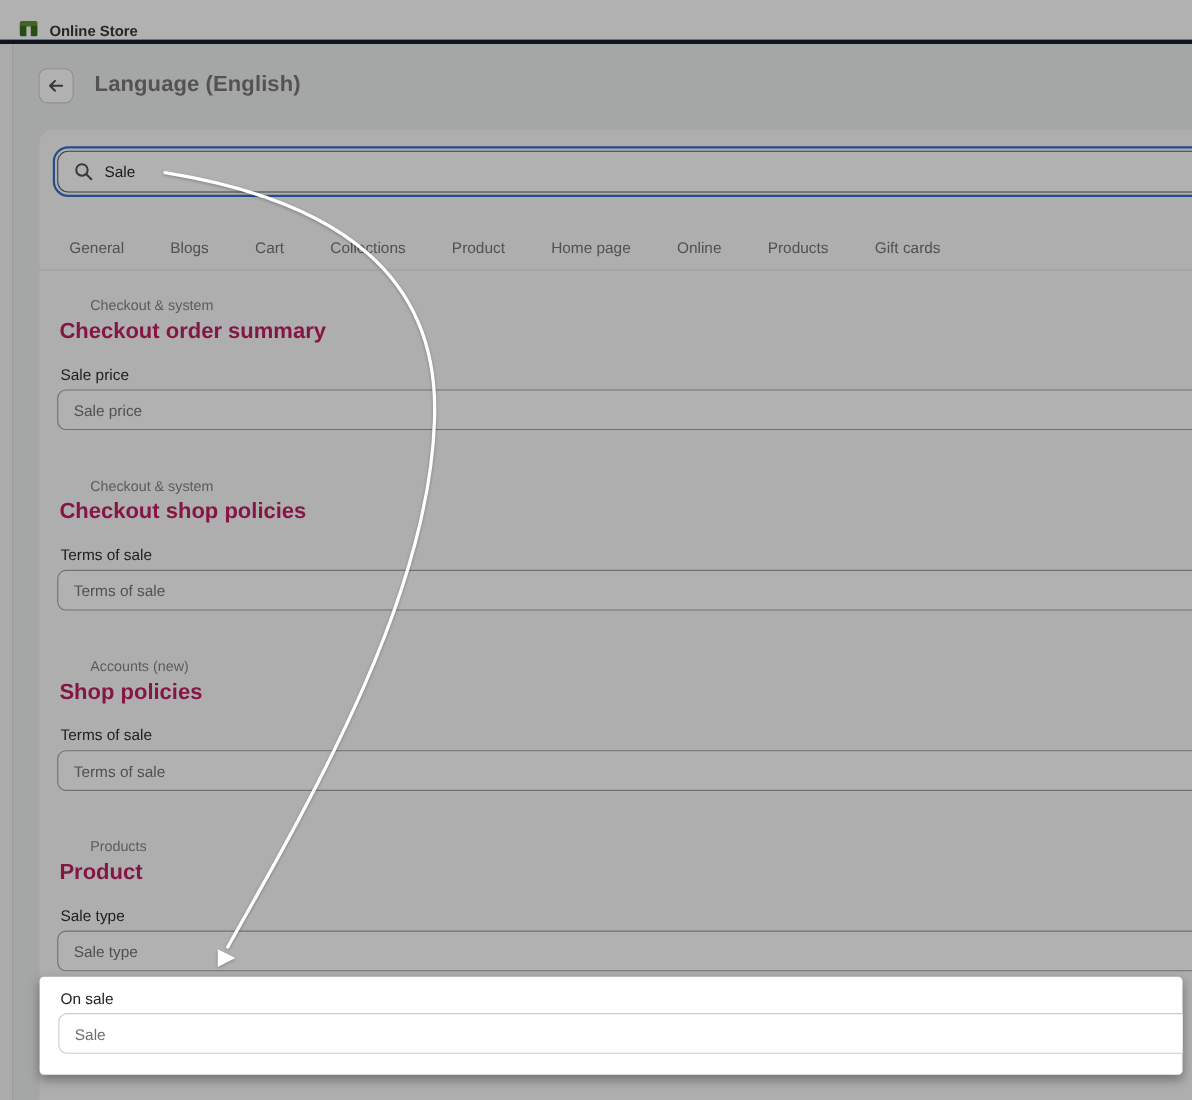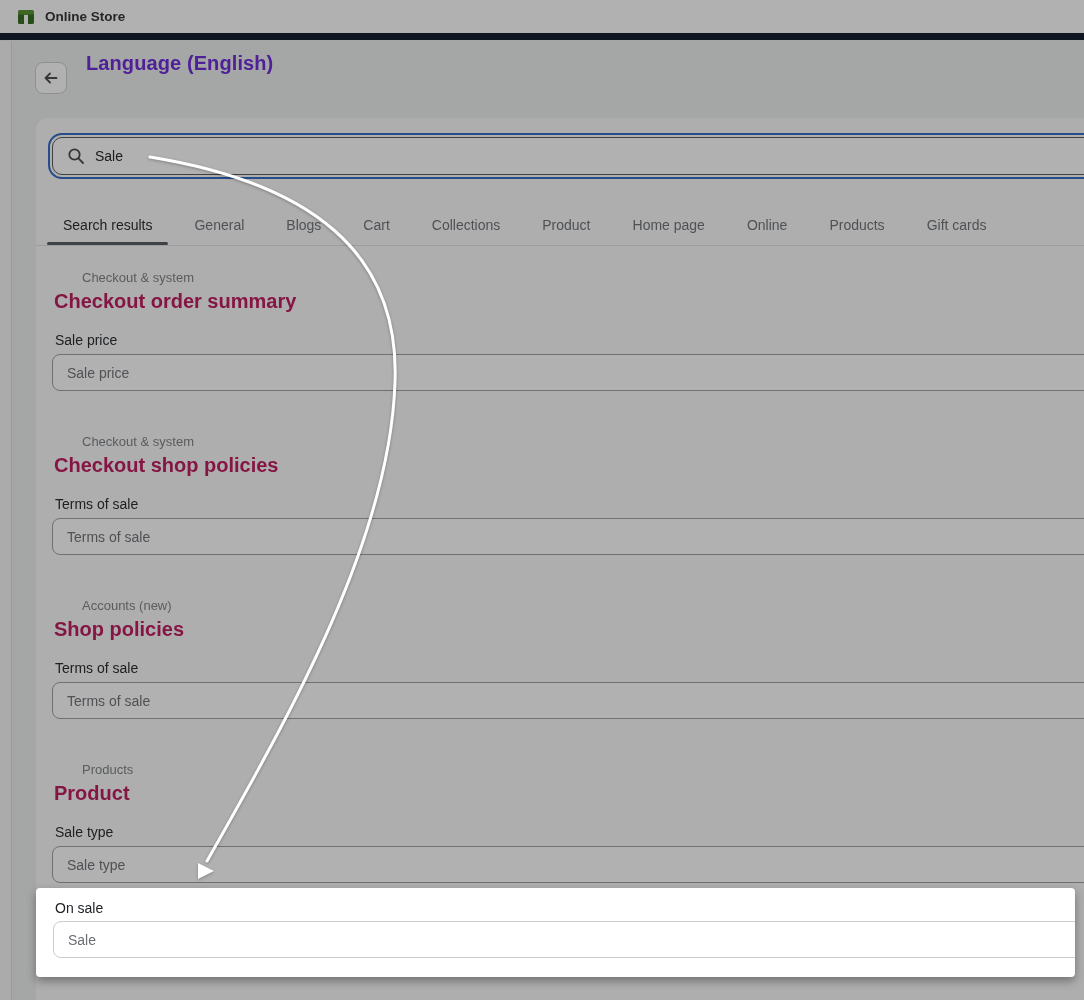--- a/index.html
+++ b/index.html
@@ -2,32 +2,32 @@
 <html><head>
 <meta charset="utf-8">
 <style>
   * { margin:0; padding:0; box-sizing:border-box; }
   html,body { width:1084px; height:1000px; overflow:hidden; }
   body { font-family:"Liberation Sans","DejaVu Sans",sans-serif; background:#eef0f1; position:relative; }
   .page { position:absolute; inset:0; overflow:hidden; }
 
   
   .topbar { position:absolute; left:0; top:0; right:0; height:40px; background:#ffffff;
-            border-bottom:7px solid #0f172a; display:flex; align-items:center; padding-left:16px; z-index:2; }
+            border-bottom:4px solid #0f172a; display:flex; align-items:flex-end; padding-left:16px; z-index:2; }
   .store-icon { width:20px; height:20px; margin-right:9px; flex:0 0 auto; }
   .topbar-label { font-size:13.5px; font-weight:600; color:#303030; }
 
   .left-strip { position:absolute; left:0; top:41px; bottom:0; width:12px; background:#f6f7f8;
                 border-right:1px solid #dcdddf; }
 
   
   .back-btn { position:absolute; left:35px; top:62px; width:32px; height:32px; background:#ffffff;
               border:1px solid #cacdd0; border-radius:8px; display:flex; align-items:center; justify-content:center;
               cursor:pointer; }
-  .page-title { position:absolute; left:86px; top:52px; font-size:20px; font-weight:700; color:#6d28d9; letter-spacing:.1px; }
+  .page-title { position:absolute; left:86px; top:66px; font-size:20px; font-weight:700; color:#737373; letter-spacing:.1px; }
 
   
   .card { position:absolute; left:36px; top:118px; right:-10px; bottom:0; background:#fbfbfc;
           border-radius:12px 0 0 0; }
 
   
   .search-input { position:absolute; left:52px; top:137px; right:-12px; height:38px;
                   border:1.5px solid #55585b; border-radius:10px; background:#ffffff;
                   outline:2px solid #2f6ac4; outline-offset:2px;
                   font-family:inherit; font-size:14px; color:#202223; padding:0 12px 0 42px; }
@@ -88,21 +88,20 @@
 
   <div class="card"></div>
 
   <input class="search-input" type="text" value="Sale" style="">
   <svg class="search-icon" viewBox="0 0 20 20">
     <circle cx="8.5" cy="8.5" r="5.2" fill="none" stroke="#45484b" stroke-width="1.8"></circle>
     <path d="M12.7 12.7 17 17" stroke="#45484b" stroke-width="1.8" stroke-linecap="round"></path>
   </svg>
 
   <div class="tabs">
-    <button class="tab active">Search results</button>
     <button class="tab">General</button>
     <button class="tab">Blogs</button>
     <button class="tab">Cart</button>
     <button class="tab">Collections</button>
     <button class="tab">Product</button>
     <button class="tab">Home page</button>
     <button class="tab">Online</button>
     <button class="tab">Products</button>
     <button class="tab">Gift cards</button>
   </div>

